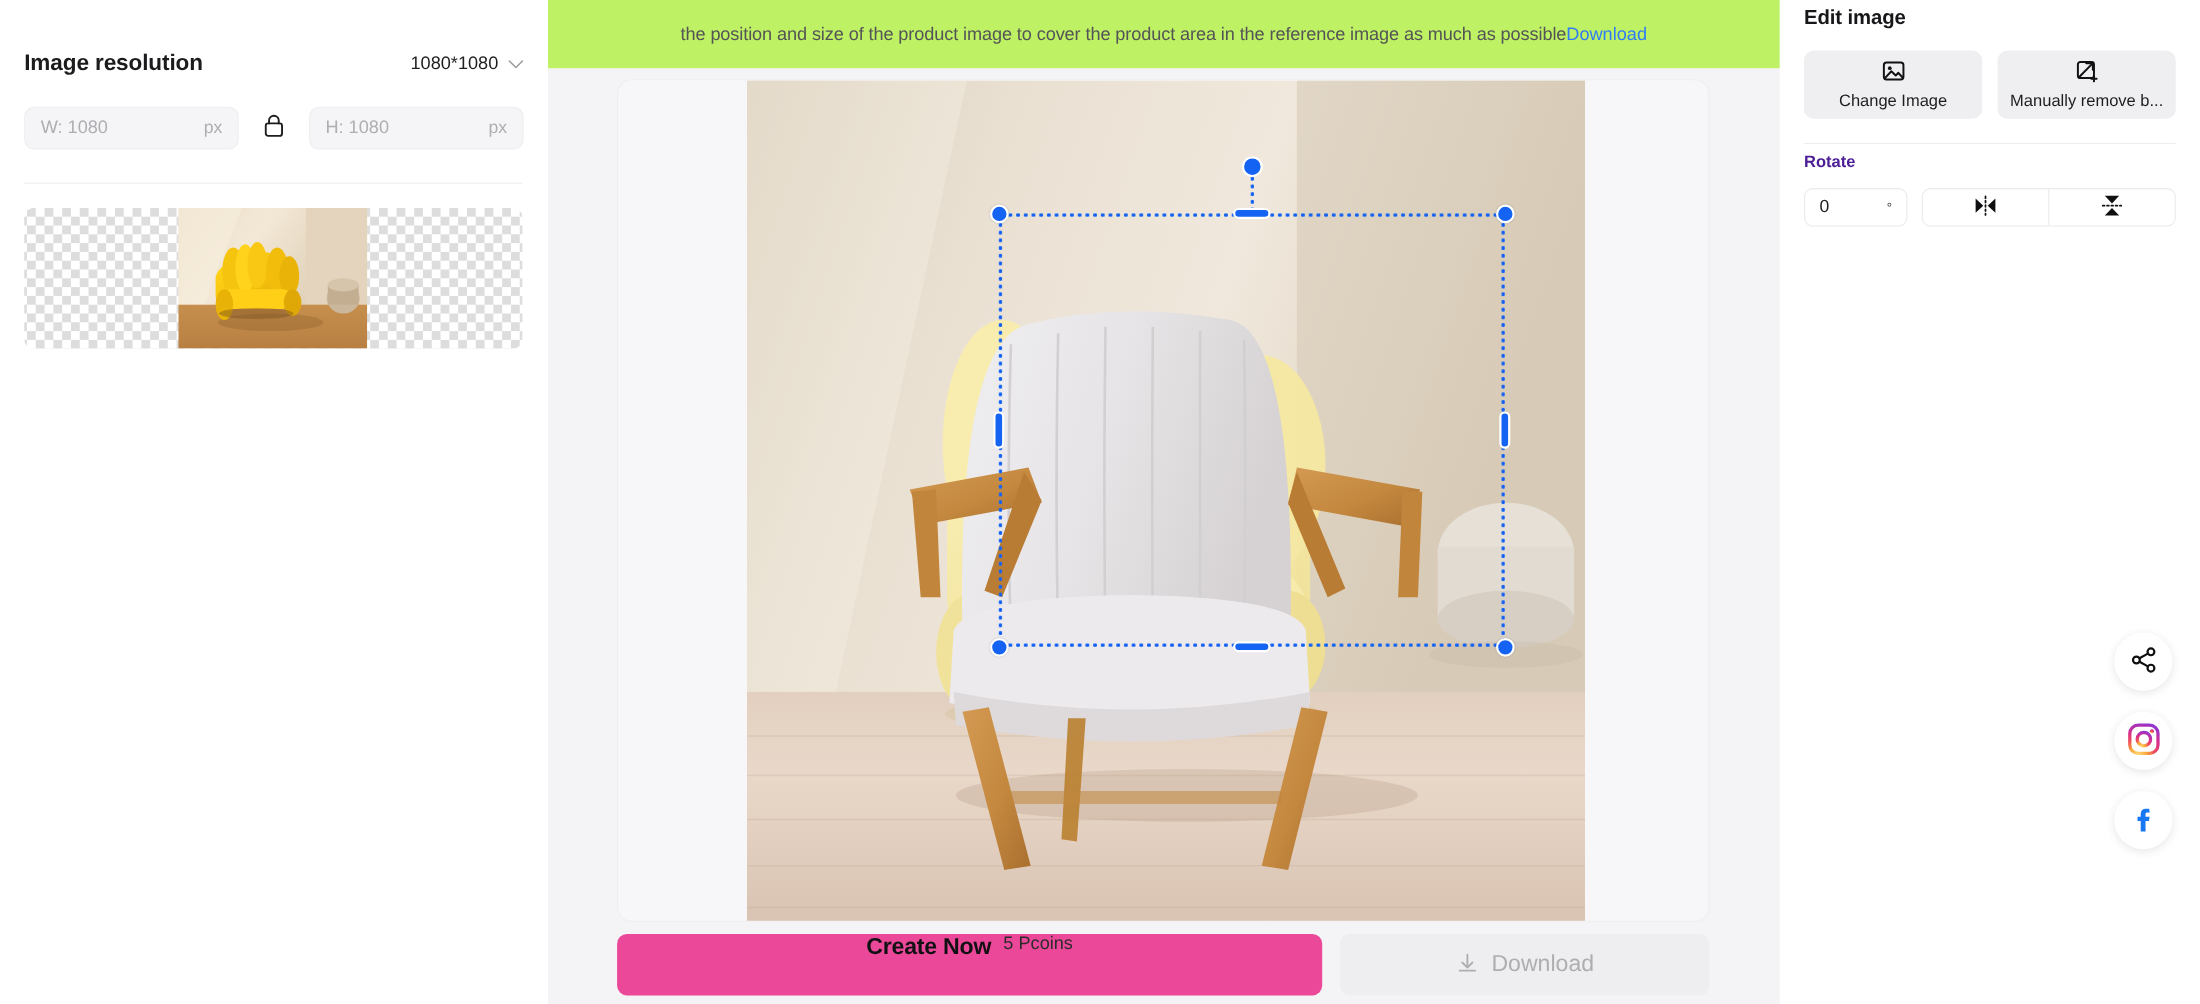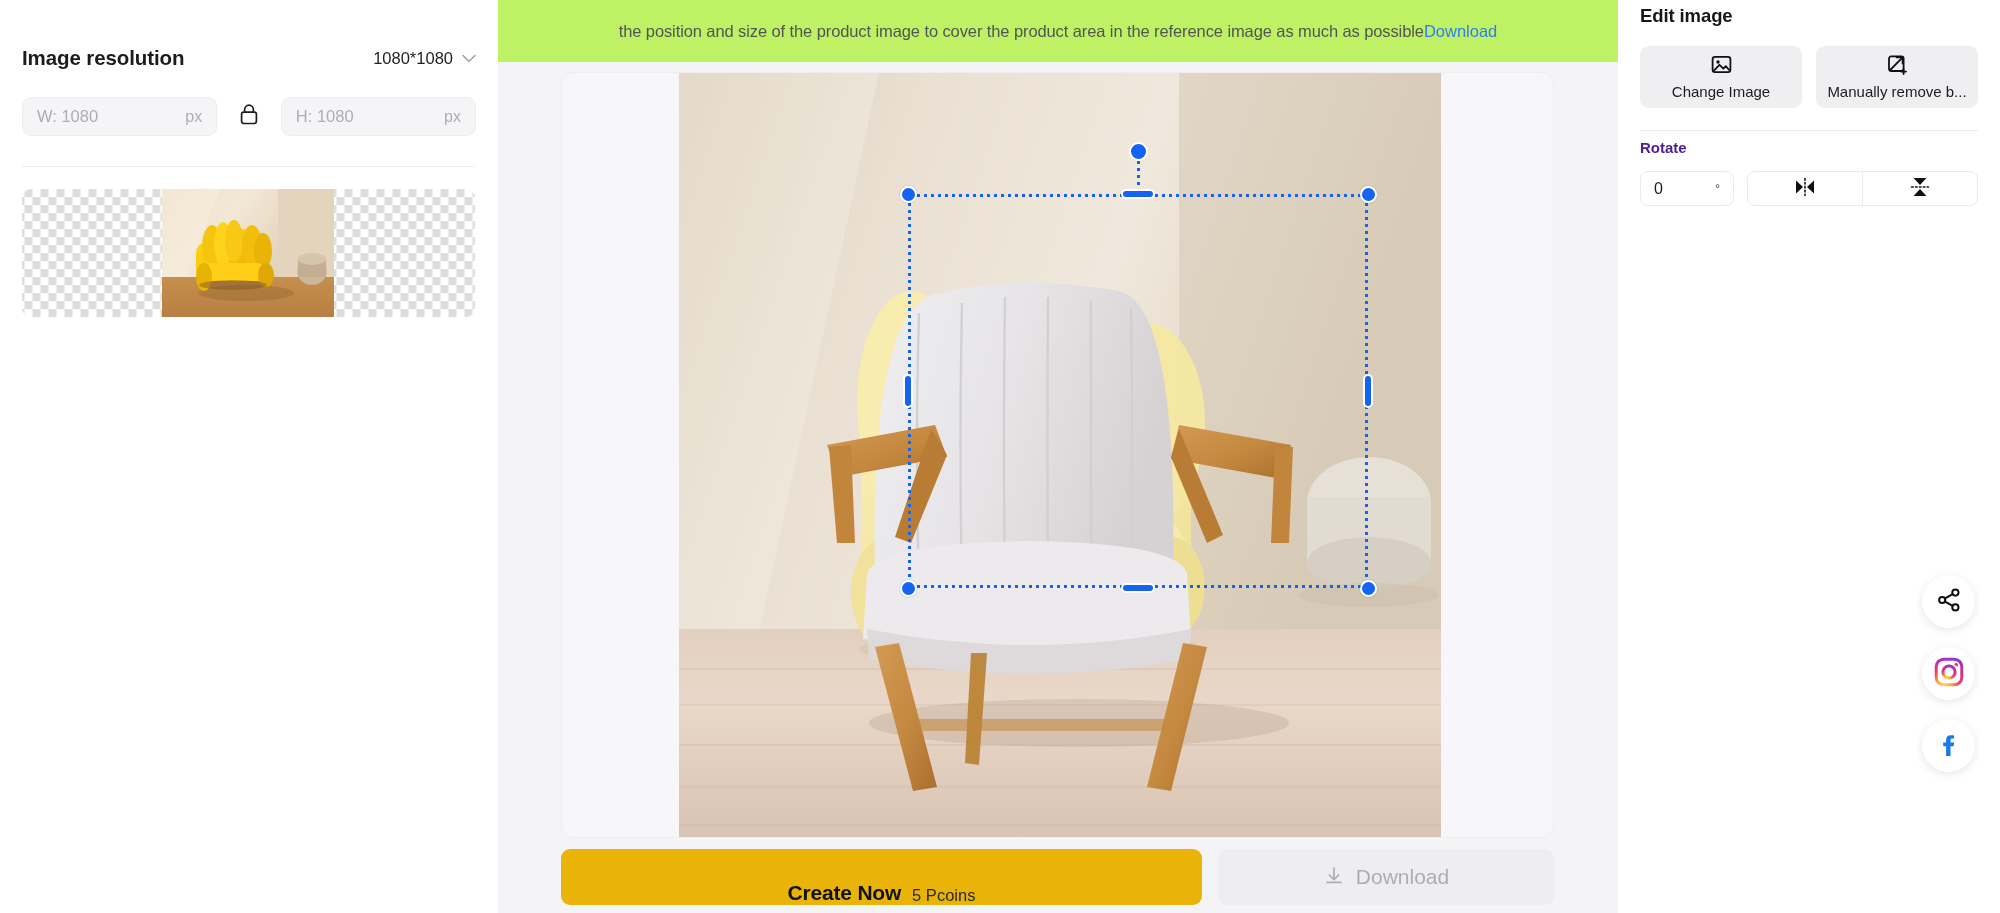--- a/index.html
+++ b/index.html
@@ -243,25 +243,25 @@
   
   .action-bar {
     position: absolute;
     left: 63px; bottom: 8px;
     width: 993px;
     display: flex;
     gap: 16px;
   }
   .btn-create {
     width: 641px; height: 56px;
-    background: #eab308;
+    background: #ec4899;
     border: none;
     border-radius: 9px;
     display: flex;
-    align-items: flex-end;
+    align-items: flex-start;
     justify-content: center;
     gap: 11px;
     cursor: pointer;
   }
   .btn-create .lbl {
     font-size: 21px; font-weight: 700; color: #111113;
     letter-spacing: -0.2px;
   }
   .btn-create .cost {
     font-size: 16.5px; color: #2b2b2d;

